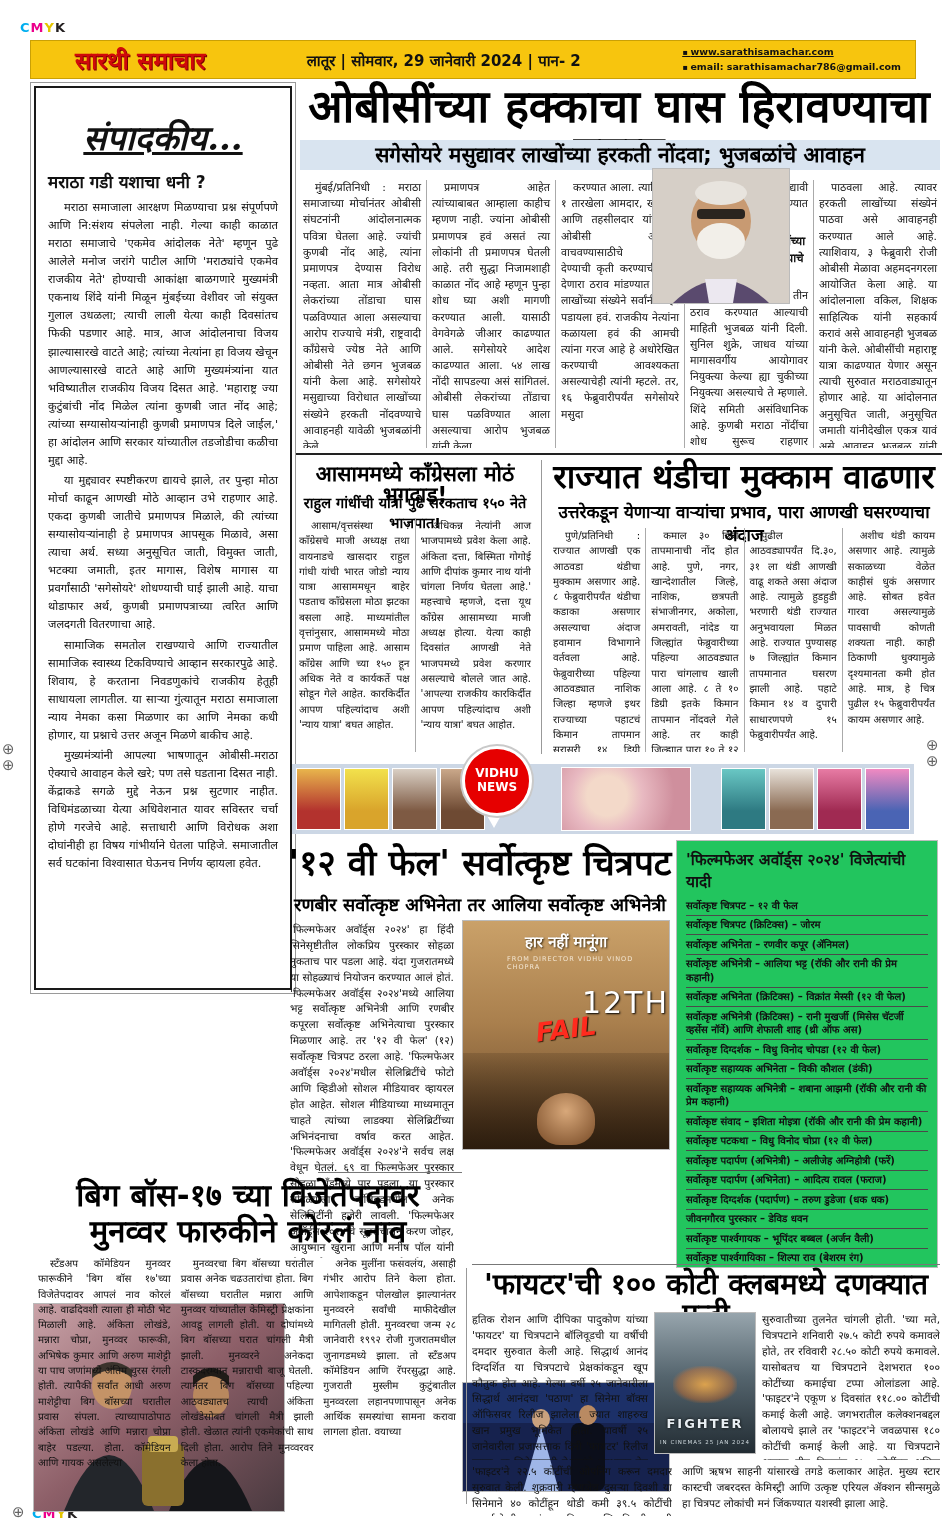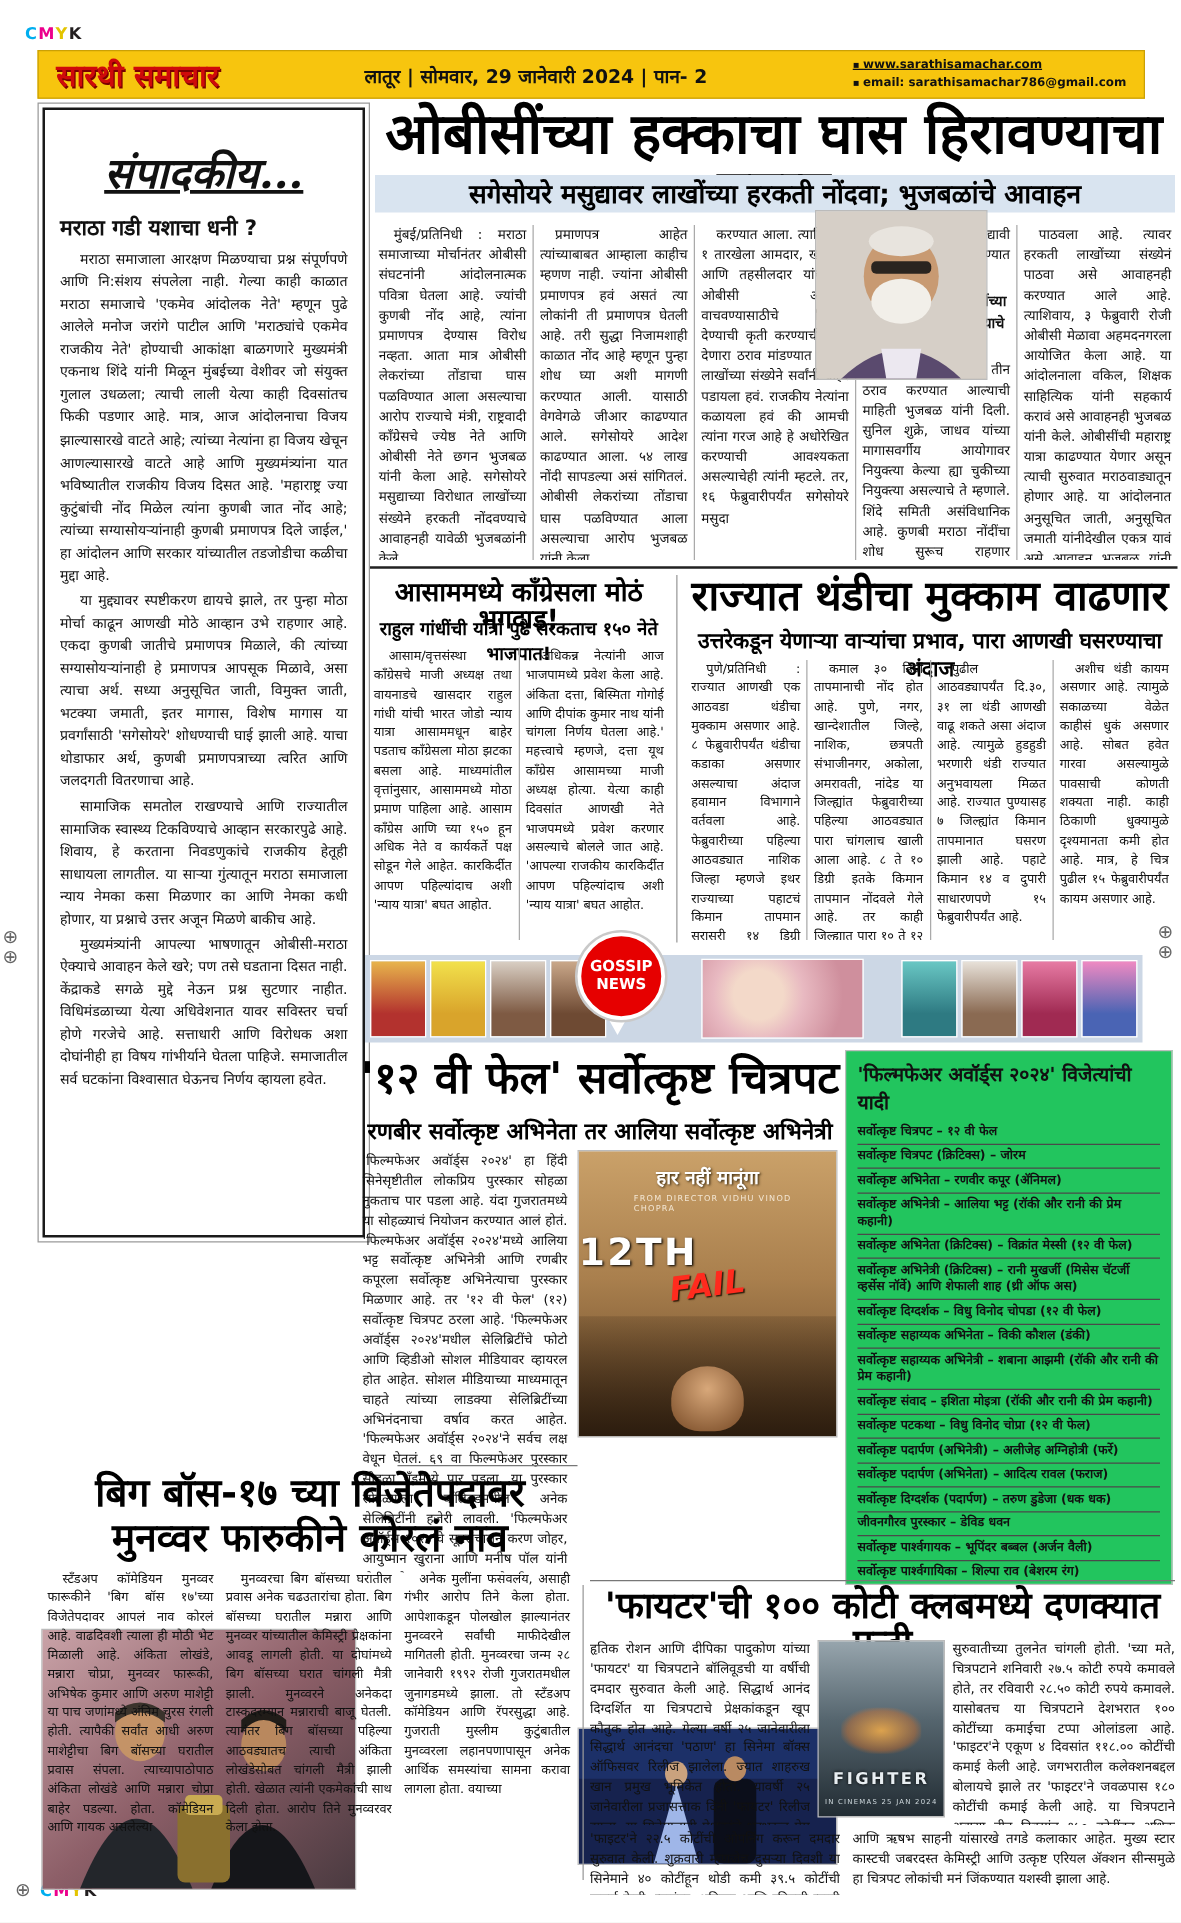--- a/index.html
+++ b/index.html
@@ -6,21 +6,21 @@
   body{width:945px;height:1538px;position:relative;font-family:"DejaVu Sans","Liberation Sans",sans-serif;color:#111;}
   .page{position:absolute;inset:0;background:#ffffff;overflow:hidden;}
   .abs{position:absolute;}
   
   .cmyk{font-size:13px;font-weight:bold;letter-spacing:1px;}
   .cmyk span:nth-child(1){color:#00aeef}.cmyk span:nth-child(2){color:#ec008c}
   .cmyk span:nth-child(3){color:#e3c400}.cmyk span:nth-child(4){color:#231f20}
   .regmark{color:#666;font-size:15px;line-height:1;}
   
   .band{background:#f7c50e;border:1px solid #caa005;display:flex;align-items:center;}
-  .mast-title{font-size:24px;font-weight:900;color:#cf0a0a;text-shadow:1px 1px 0 #7a0000;padding-left:14px;white-space:nowrap;}
+  .mast-title{font-size:24px;font-weight:900;color:#cf0a0a;text-shadow:1px 1px 0 #7a0000;padding-left:44px;white-space:nowrap;}
   .dateline{flex:1;text-align:center;font-size:15px;font-weight:800;color:#111;}
   .contacts{padding-right:14px;font-size:9.5px;font-weight:700;text-align:left;line-height:1.5;}
   .contacts .row::before{content:"▪ ";font-size:8px;}
   .contacts .u{text-decoration:underline;}
   
   .edit-box{border:2px solid #1a1a1a;outline:1px solid #9a9a9a;outline-offset:3px;padding:24px 12px;background:#fff;overflow:hidden;}
   .edit-label{font-family:"DejaVu Serif","Liberation Serif",serif;font-style:italic;font-weight:900;font-size:34px;text-align:center;text-decoration:underline;margin:2px 0 10px 0;}
   .edit-head{font-size:17px;font-weight:800;margin:0 0 6px 0;}
   .edit-box p{font-size:11.3px;line-height:1.6;text-align:justify;text-indent:16px;margin:0 0 2px 0;}
   
@@ -45,21 +45,21 @@
   .c3{background:linear-gradient(180deg,#d9cfc4,#7e5a43 70%)}.c4{background:linear-gradient(180deg,#caa88a,#6e4a33 70%)}
   .c5{background:linear-gradient(180deg,#69c7c4,#2e7a82 70%)}.c6{background:linear-gradient(180deg,#e8e2da,#8a6a52 70%)}
   .c7{background:linear-gradient(180deg,#e77ba4,#a02a52 70%)}.c8{background:linear-gradient(180deg,#f08ac2,#4a64b4 70%)}
   .pair{width:128px;height:62px;background:radial-gradient(circle at 35% 45%,#f3d9c9 0 22%,#e8b9c1 40%,#cf8f9d 75%);border:1px solid #fff;flex:none;}
   .badge{background:#e60000;border:3px solid #fff;border-radius:50%;box-shadow:0 0 0 2px #c9c9c9;color:#fff;display:flex;flex-direction:column;align-items:center;justify-content:center;font-weight:800;font-size:12px;line-height:1.15;z-index:5;}
   .badge-tail{width:0;height:0;border-left:9px solid transparent;border-right:9px solid transparent;border-top:16px solid #fff;z-index:4;}
   
   .poster12{background:linear-gradient(180deg,#caa169 0%,#a97f4d 45%,#5f4226 100%);position:relative;color:#fff;}
   .poster12 .tag{font-size:15px;font-weight:900;text-align:center;margin-top:10px;text-shadow:1px 1px 2px #3a2a10;}
   .poster12 .credit{font-size:6.5px;text-align:left;letter-spacing:1px;margin-top:4px;color:#f3e6d2;padding-left:44px;}
-  .poster12 .t12{font-size:30px;font-weight:700;text-align:left;margin-top:14px;letter-spacing:2px;text-shadow:1px 1px 2px #000;}
+  .poster12 .t12{font-size:30px;font-weight:400;text-align:right;margin-top:14px;letter-spacing:2px;text-shadow:1px 1px 2px #000;}
   .poster12 .fail{color:#ff2b1e;font-size:26px;font-weight:900;font-style:italic;text-align:center;transform:rotate(-7deg);margin-top:-6px;text-shadow:1px 1px 1px #2a1a08;}
   .crowd{position:absolute;bottom:0;left:0;right:0;height:42%;background:linear-gradient(180deg,rgba(60,40,20,.2),rgba(35,22,10,.85));}
   .face{position:absolute;bottom:4px;left:50%;transform:translateX(-50%);width:58px;height:52px;border-radius:50% 50% 40% 40%;background:radial-gradient(circle at 50% 35%,#d8a87a,#8a5c36 80%);}
   
   .awards{background:#22c55e;border:1px solid #bdbdbd;padding:7px 9px;box-sizing:border-box;overflow:hidden;}
   .awards h3{font-size:15.5px;font-weight:800;margin:0 0 4px 0;}
   .aw{font-size:10px;font-weight:600;padding:2.5px 0;border-bottom:1px solid #4a4a4a;line-height:1.35;}
   
   .salman{background:linear-gradient(120deg,#caa3a8 0%,#8d5f68 40%,#3a2e33 100%);position:relative;}
   .awshow{background:linear-gradient(120deg,#10204a,#27407e 45%,#0b1430);position:relative;}
@@ -173,21 +173,21 @@
     <div class="celeb c4"></div>
     <div style="width:70px;flex:none;"></div>
     <div class="pair"></div>
     <div style="flex:1"></div>
     <div class="celeb c5"></div>
     <div class="celeb c6"></div>
     <div class="celeb c7"></div>
     <div class="celeb c8"></div>
   </div>
   <div class="abs badge" style="left:462px;top:746px;width:64px;height:64px;">
-    <div>GOSSIP</div>
+    <div>VIDHU</div>
     <div>NEWS</div>
   </div>
   <div class="abs badge-tail" style="left:485px;top:812px;"></div>
 
   <div class="abs hl" style="left:288px;top:846px;width:384px;font-size:35px;">'१२ वी फेल' सर्वोत्कृष्ट चित्रपट</div>
   <div class="abs sub" style="left:288px;top:892px;width:384px;font-size:18px;">रणबीर सर्वोत्कृष्ट अभिनेता तर आलिया सर्वोत्कृष्ट अभिनेत्री</div>
   <div class="abs body-txt" style="left:290px;top:922px;width:164px;height:336px;">'फिल्मफेअर अवॉर्ड्स २०२४' हा हिंदी सिनेसृष्टीतील लोकप्रिय पुरस्कार सोहळा नुकताच पार पडला आहे. यंदा गुजरातमध्ये या सोहळ्याचं नियोजन करण्यात आलं होतं. 'फिल्मफेअर अवॉर्ड्स २०२४'मध्ये आलिया भट्ट सर्वोत्कृष्ट अभिनेत्री आणि रणबीर कपूरला सर्वोत्कृष्ट अभिनेत्याचा पुरस्कार मिळणार आहे. तर '१२ वी फेल' (१२) सर्वोत्कृष्ट चित्रपट ठरला आहे. 'फिल्मफेअर अवॉर्ड्स २०२४'मधील सेलिब्रिटींचे फोटो आणि व्हिडीओ सोशल मीडियावर व्हायरल होत आहेत. सोशल मीडियाच्या माध्यमातून चाहते त्यांच्या लाडक्या सेलिब्रिटींच्या अभिनंदनाचा वर्षाव करत आहेत. 'फिल्मफेअर अवॉर्ड्स २०२४'ने सर्वच लक्ष वेधून घेतलं. ६९ वा फिल्मफेअर पुरस्कार सोहळा ग्रँडमध्ये पार पडला. या पुरस्कार सोहळ्याला बॉलिवूडमधील अनेक सेलिब्रिटींनी हजेरी लावली. 'फिल्मफेअर अवॉर्ड्स २०२४'चे सूत्रसंचालन करण जोहर, आयुष्मान खुराना आणि मनीष पॉल यांनी होस्ट केला. २७-२८ जानेवारी २०२४ दरम्यान हा पुरस्कार सोहळा पार पडला.</div>
   <div class="abs ph poster12" style="left:462px;top:920px;width:206px;height:228px;">
     <div class="tag">हार नहीं मानूंगा</div>
     <div class="credit">FROM DIRECTOR VIDHU VINOD CHOPRA</div>

